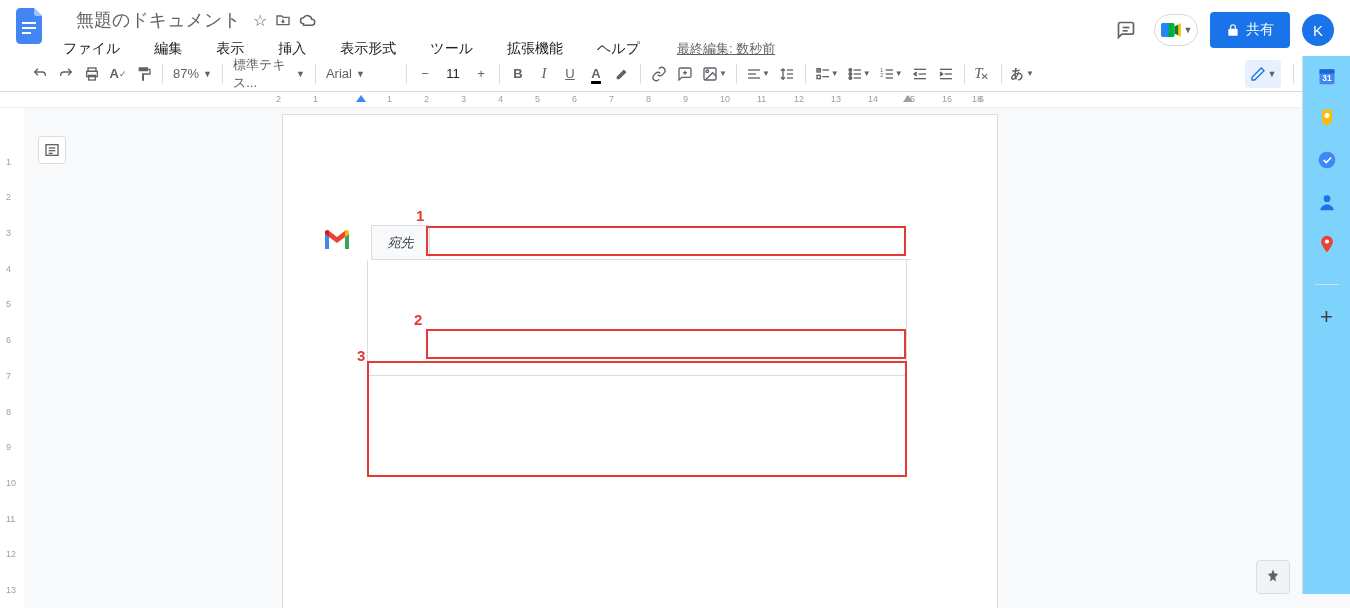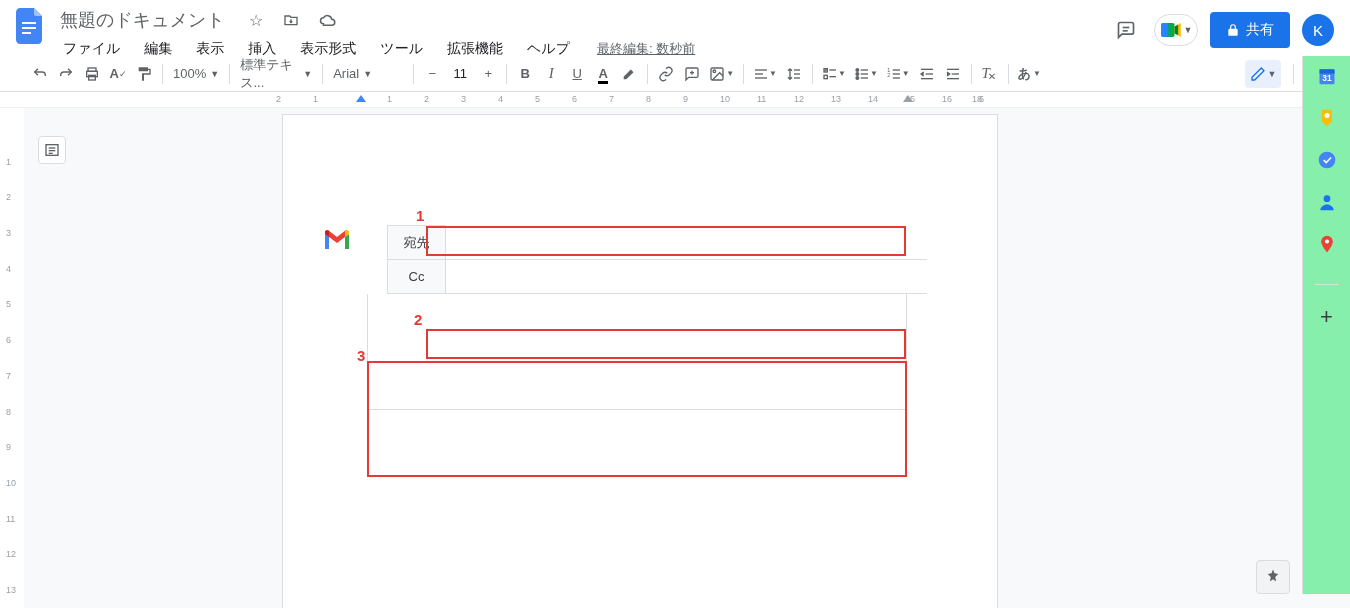--- a/index.html
+++ b/index.html
@@ -2,24 +2,24 @@
 <html><head>
 <meta charset="utf-8">
 <style>
   * { box-sizing: border-box; margin: 0; padding: 0; }
   body { font-family: Arial, "Helvetica Neue", sans-serif; font-size: 13px; color: #3c4043; background: #fff; width: 1350px; height: 608px; overflow: hidden; position: relative; }
 
   
   .header { display: flex; align-items: flex-start; padding: 6px 12px 0 12px; height: 56px; }
   .docs-logo { width: 36px; height: 36px; display: flex; align-items: center; justify-content: center; margin-right: 8px; margin-top: 2px; }
   .title-block { display: flex; flex-direction: column; flex: 1; }
-  .title-row { display: flex; align-items: center; gap: 20px; }
+  .title-row { display: flex; align-items: center; gap: 8px; margin-left: 16px; }
   .doc-title { font-size: 18px; color: #5f6368; padding: 2px 4px; }
   .title-icon { color: #5f6368; font-size: 16px; cursor: pointer; }
-  .menu-row { display: flex; align-items: center; gap: 10px; margin-top: 2px; }
+  .menu-row { display: flex; align-items: center; gap: 20px; margin-top: 2px; }
   .menu-item { padding: 4px 7px; font-size: 14px; color: #202124; cursor: pointer; border-radius: 4px; }
   .last-edit { text-decoration: underline; color: #5f6368; font-size: 13px; margin-left: 10px; cursor: pointer; }
 
   .header-right { display: flex; align-items: center; gap: 12px; margin-left: auto; padding-right: 4px; padding-top: 6px;}
   .comment-icon-btn { width: 32px; height: 32px; display: flex; align-items: center; justify-content: center; border-radius: 50%; cursor: pointer; color: #5f6368; }
   .meet-btn { width: 44px; height: 32px; border-radius: 18px; border: 1px solid #dadce0; display:flex; align-items:center; justify-content:center; cursor:pointer; background:#fff;}
   .share-btn { background: #1a73e8; color: #fff; border: none; height: 36px; padding: 0 16px; border-radius: 4px; display: flex; align-items: center; gap: 6px; font-size: 14px; cursor: pointer; font-weight: 500;}
   .avatar { width: 32px; height: 32px; border-radius: 50%; background: #1a73e8; color: #fff; display: flex; align-items: center; justify-content: center; font-size: 15px; cursor: pointer; }
 
   
@@ -48,32 +48,32 @@
   .vruler span { height:37px; display:flex; align-items:center;}
 
   .canvas-area { flex:1; background: #f8f9fa; position: relative; overflow:hidden;}
   .outline-btn { position:absolute; left:14px; top:28px; width:28px; height:28px; border:1px solid #dadce0; border-radius:4px; display:flex; align-items:center; justify-content:center; color:#5f6368; cursor:pointer; background:#fff;}
 
   .page { position: absolute; left: 258px; top: 6px; width: 716px; background: #fff; border: 1px solid #dadce0; min-height: 520px; }
 
   
   .email-block { position:absolute; left:40px; top:110px; width:600px; }
   .gmail-icon { position:absolute; left:0; top:4px; width:28px; height:22px; }
-  .email-table { margin-left:64px; width:540px; border-collapse: collapse; }
+  .email-table { margin-left:48px; width:540px; border-collapse: collapse; font-style: italic; }
   .email-table tr { height: 34px; }
   .email-table td.label { width: 58px; text-align: center; font-size: 13px; color: #3c4043; background:#f8f9fa; border:1px solid #dadce0;}
   .email-table td.field { border-bottom: 1px solid #dadce0; padding:0;}
   .email-body { margin-left:44px; width:540px; height:116px; border:1px solid #dadce0; border-top:none; background:#fff;}
 
   
   .annot-box { position:absolute; border:2px solid #e53935; pointer-events:none; }
   .annot-num { position:absolute; color:#e53935; font-weight:bold; font-size:15px; pointer-events:none;}
 
   
-  .side-panel { width: 48px; border-left: 1px solid #dadce0; background: #86efac; display: flex; flex-direction: column; align-items: center; padding-top: 10px; gap: 22px; position:absolute; right:0; top:56px; bottom:14px;}
+  .side-panel { width: 48px; border-left: 1px solid #dadce0; background: #7dd3fc; display: flex; flex-direction: column; align-items: center; padding-top: 10px; gap: 22px; position:absolute; right:0; top:56px; bottom:14px;}
   .sp-icon { width: 20px; height: 20px; display:flex; align-items:center; justify-content:center; cursor:pointer; color:#5f6368;}
 
   .explore-btn { position:absolute; right:60px; bottom:14px; width:34px; height:34px; border-radius:4px; background:#f1f3f4; border:1px solid #dadce0; display:flex; align-items:center; justify-content:center; color:#5f6368; cursor:pointer;}
   .sp-expand { position:absolute; right:12px; bottom:18px; color:#5f6368; cursor:pointer; font-size:18px;}
 
   svg { display:block; }
   .text-color-A { position:relative; font-weight:bold;}
   .text-color-A::after { content:""; position:absolute; left:0; right:0; bottom:-3px; height:3px; background:#000;}
   .serif { font-family: "Times New Roman", serif; }
 </style>
@@ -171,21 +171,21 @@
       <span class="icon-txt" style="font-size:13px;">A</span>
       <span style="font-size:9px;">✓</span>
     </div>
   <div class="tb-btn">
       <svg width="16" height="16" viewBox="0 0 24 24" fill="#5f6368">
         <path d="M18 4V2H4v6h14V6h2v5H9v11h3V13h10V4z"></path>
       </svg>
     </div>
   <div class="tb-sep"></div>
   <div class="tb-select">
-      <span>100%</span>
+      <span>87%</span>
       <span class="arrow">▼</span>
     </div>
   <div class="tb-sep"></div>
   <div class="tb-select" style="width:80px;">
       <span>標準テキス...</span>
       <span class="arrow">▼</span>
     </div>
   <div class="tb-sep"></div>
   <div class="tb-select" style="width:78px;">
       <span>Arial</span>
@@ -396,24 +396,20 @@
               <polygon points="2,5 2,2 4,1 6,2 6,8" fill="#c5221f"></polygon>
               <polygon points="26,5 26,2 24,1 22,2 22,8" fill="#fbbc04"></polygon>
             </svg>
         </div>
         <table class="email-table">
           <tbody>
               <tr>
             <td class="label">宛先</td>
             <td class="field"></td>
           </tr>
-          <tr>
-            <td class="label">Cc</td>
-            <td class="field"></td>
-          </tr>
         </tbody>
           </table>
         <div class="email-body"></div>
       </div>
 
       <div class="annot-num" style="left:133px; top:92px;">1</div>
       <div class="annot-box" style="left:143px; top:111px; width:480px; height:30px;"></div>
       <div class="annot-num" style="left:131px; top:196px;">2</div>
       <div class="annot-box" style="left:143px; top:214px; width:480px; height:30px;"></div>
       <div class="annot-num" style="left:74px; top:232px;">3</div>

